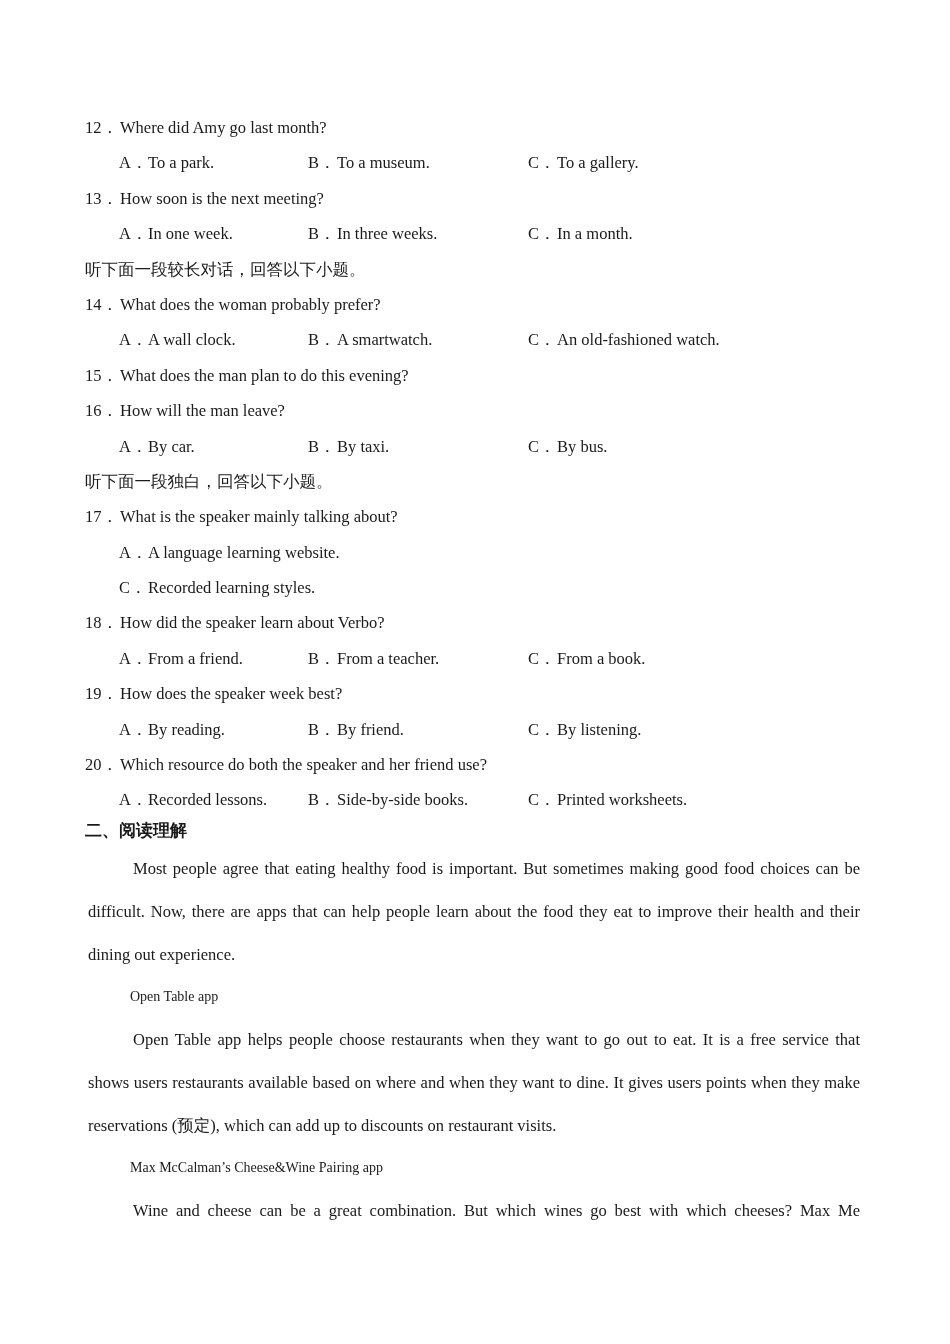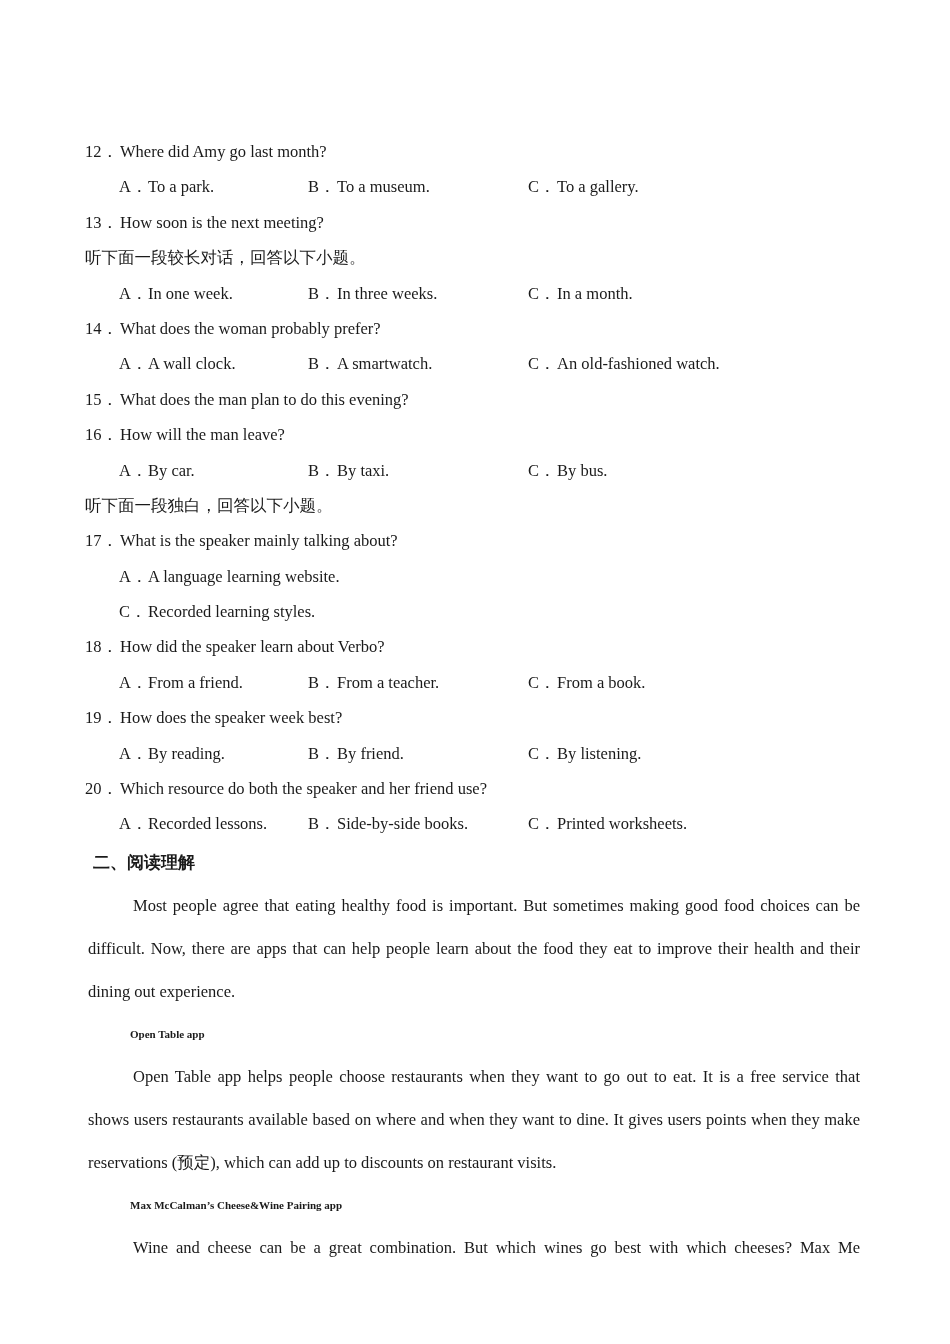--- a/index.html
+++ b/index.html
@@ -1,34 +1,34 @@
 <!DOCTYPE html>
 <html><head>
 <meta charset="utf-8">
 <style>
   html, body { margin: 0; padding: 0; background: #ffffff; }
   .page {
     width: 950px; height: 1344px; background: #ffffff; color: #1a1a1a;
     font-family: "Liberation Serif", "DejaVu Serif", serif;
     overflow: hidden; position: relative; box-sizing: border-box;
   }
-  .listening { padding: 110px 62px 0 85px; font-size: 16.5px; margin-top: 24px; }
+  .listening { padding: 110px 62px 0 85px; font-size: 16.5px; }
   .line { height: 35.4px; line-height: 35.4px; white-space: nowrap; }
   .q-num { display: inline-block; min-width: 35px; }
   .opt-row { position: relative; }
   .opt { position: absolute; top: 0; }
   .pos-a { left: 34px; }
   .pos-b { left: 223px; }
   .pos-c { left: 443px; }
   .opt-label { display: inline-block; min-width: 29px; }
   .opt-stack { padding-left: 34px; }
   .reading { margin: 0 87px 0 85px; font-size: 16.5px; }
-  .section-title { font-size: 17px; font-weight: bold; line-height: 26px; height: 26px; margin: 8px; font-family: Liberation Serif, serif; }
+  .section-title { font-size: 17px; font-weight: bold; line-height: 26px; height: 26px; margin: 0; font-family: Liberation Serif, serif; }
   .para { margin: 3px; line-height: 43px; text-align: justify; text-indent: 45px; }
-  .sub-heading { font-size: 11px; font-weight: bold; line-height: 36px; height: 36px; margin: 0; padding-left: 45px; white-space: nowrap; }
+  .sub-heading { font-size: 14px; font-weight: normal; line-height: 36px; height: 36px; margin: 0; padding-left: 45px; white-space: nowrap; }
   .cut-line { text-align-last: justify; }
 </style>
 </head>
 <body>
 
 <div class="page">
 
   <section class="listening">
 
     <div class="line q-line">
@@ -36,27 +36,27 @@
     </div>
     <div class="line opt-row">
       <span class="opt pos-a"><span class="opt-label">A．</span><span class="opt-text">To a park.</span></span>
       <span class="opt pos-b"><span class="opt-label">B．</span><span class="opt-text">To a museum.</span></span>
       <span class="opt pos-c"><span class="opt-label">C．</span><span class="opt-text">To a gallery.</span></span>
     </div>
 
     <div class="line q-line">
       <span class="q-num">13．</span><span class="q-text">How soon is the next meeting?</span>
     </div>
-    <div class="line cn-line">听下面一段较长对话，回答以下小题。</div>
-
     <div class="line opt-row">
       <span class="opt pos-a"><span class="opt-label">A．</span><span class="opt-text">In one week.</span></span>
       <span class="opt pos-b"><span class="opt-label">B．</span><span class="opt-text">In three weeks.</span></span>
       <span class="opt pos-c"><span class="opt-label">C．</span><span class="opt-text">In a month.</span></span>
     </div>
+
+    <div class="line cn-line">听下面一段较长对话，回答以下小题。</div>
 
     <div class="line q-line">
       <span class="q-num">14．</span><span class="q-text">What does the woman probably prefer?</span>
     </div>
     <div class="line opt-row">
       <span class="opt pos-a"><span class="opt-label">A．</span><span class="opt-text">A wall clock.</span></span>
       <span class="opt pos-b"><span class="opt-label">B．</span><span class="opt-text">A smartwatch.</span></span>
       <span class="opt pos-c"><span class="opt-label">C．</span><span class="opt-text">An old-fashioned watch.</span></span>
     </div>
 

